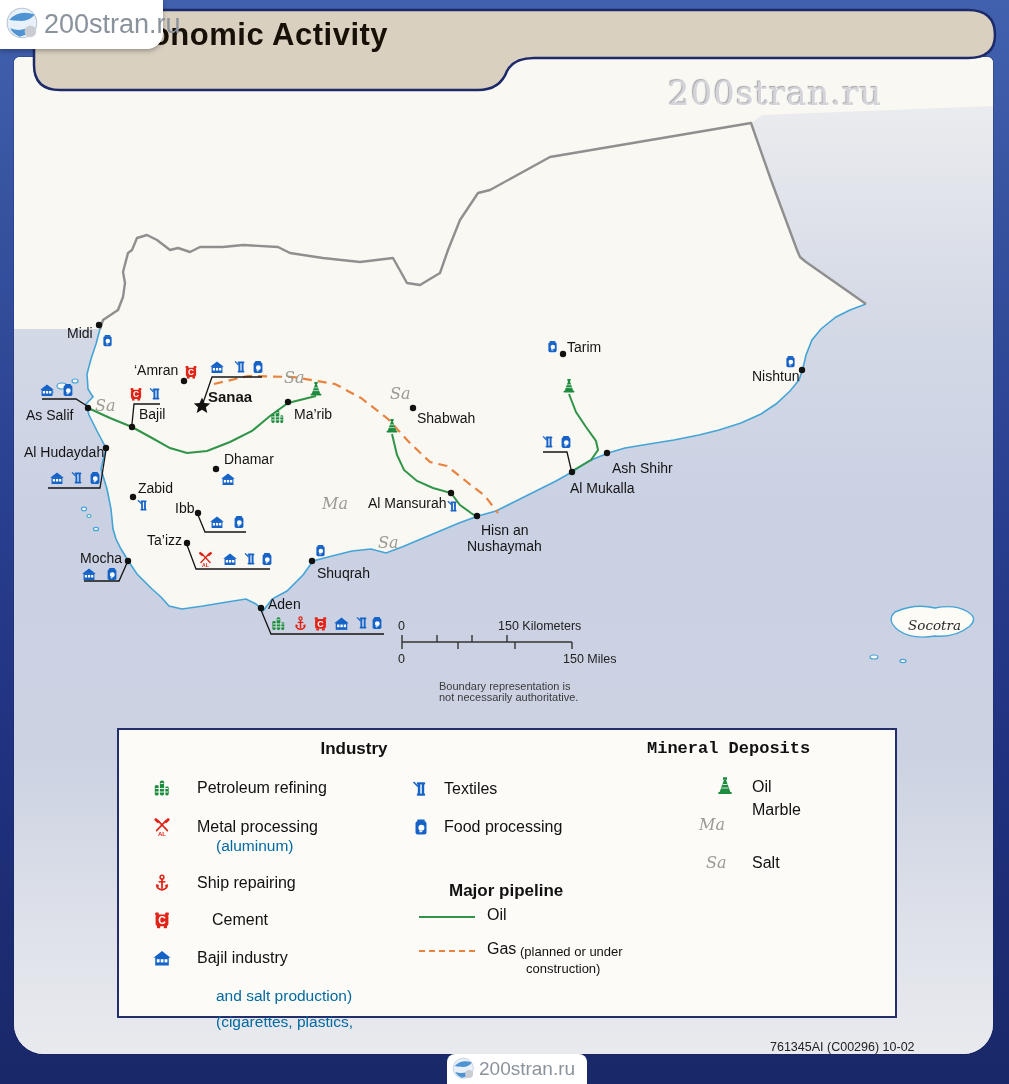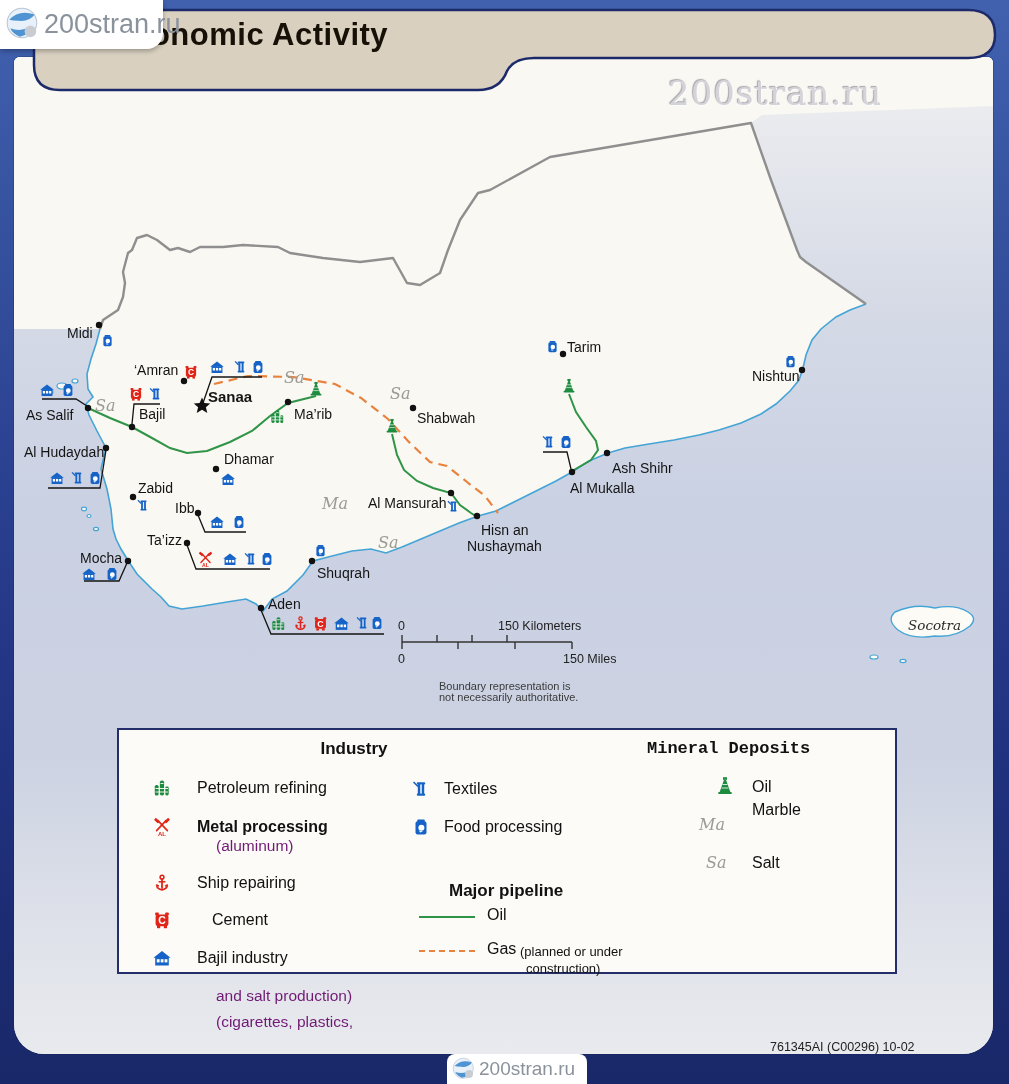--- a/index.html
+++ b/index.html
@@ -15,26 +15,26 @@
          border-radius:6px 6px 30px 30px;overflow:hidden;
          background:#e9eaee;box-shadow:0 0 0 1px rgba(20,30,80,.25);}
   #map-svg{position:absolute;left:0;top:0;}
   .city-label{font-family:"Liberation Sans",sans-serif;font-size:14px;fill:#141414;}
   .city-label.bold{font-weight:bold;font-size:15px;}
   .mineral-mark{font-family:"DejaVu Serif",serif;font-style:italic;font-size:16px;fill:#9b9b94;}
   .island-label{font-family:"DejaVu Serif",serif;font-style:italic;font-size:13.5px;fill:#2a2a2a;}
   .scale-text{font-family:"Liberation Sans",sans-serif;font-size:12.5px;fill:#222;}
   .disclaimer-text{font-family:"Liberation Sans",sans-serif;font-size:11px;fill:#3a3a3a;}
   
-  #legend{position:absolute;left:117px;top:728px;width:780px;height:246px;
+  #legend{position:absolute;left:117px;top:728px;width:780px;height:290px;
           background:#fcfbf7;border:2px solid #232e6b;box-sizing:border-box;}
   #legend .abs{position:absolute;}
   #legend .h{font-size:17px;font-weight:bold;color:#111;}
   #legend .lbl{font-size:16px;color:#111;white-space:nowrap;}
-  #legend .sub{font-size:15.5px;color:#701a75;white-space:nowrap;}
+  #legend .sub{font-size:15.5px;color:#0369a1;white-space:nowrap;}
   #legend .note{font-size:13px;color:#111;white-space:nowrap;}
   #legend .sym{font-family:"DejaVu Serif",serif;font-style:italic;font-size:16px;color:#9b9b94;}
   .licon{width:20px;height:20px;display:block;}
   .oil-line{width:56px;border-top:2.5px solid #2f9447;}
   .gas-line{width:56px;border-top:2.5px dashed #e8823f;}
   
   #logo-top{position:absolute;left:0;top:0;width:163px;height:49px;background:#fff;
             border-radius:0 0 16px 0;box-shadow:0 2px 5px rgba(0,0,0,.3);z-index:30;}
   #logo-top .txt{position:absolute;left:44px;top:9px;font-size:27px;color:#8a929c;}
   #logo-top svg{position:absolute;left:4px;top:5px;}
@@ -316,21 +316,21 @@
     <div class="abs h" style="left:150px;top:9px;width:170px;text-align:center;">Industry</div>
 
     <svg class="licon abs" style="left:33px;top:48px;">
         <use href="#sym-petro"></use>
       </svg>
     <div class="abs lbl" style="left:78px;top:49px;">Petroleum refining</div>
 
     <svg class="licon abs" style="left:33px;top:87px;">
         <use href="#sym-metal"></use>
       </svg>
-    <div class="abs lbl" style="left:78px;top:88px;font-weight:bold;">Metal processing</div>
+    <div class="abs lbl" style="left:78px;top:88px;">Metal processing</div>
     <div class="abs sub" style="left:97px;top:107px;">(aluminum)</div>
 
     <svg class="licon abs" style="left:33px;top:143px;">
         <use href="#sym-ship"></use>
       </svg>
     <div class="abs lbl" style="left:78px;top:144px;">Ship repairing</div>
 
     <svg class="licon abs" style="left:33px;top:180px;">
         <use href="#sym-cement"></use>
       </svg>

